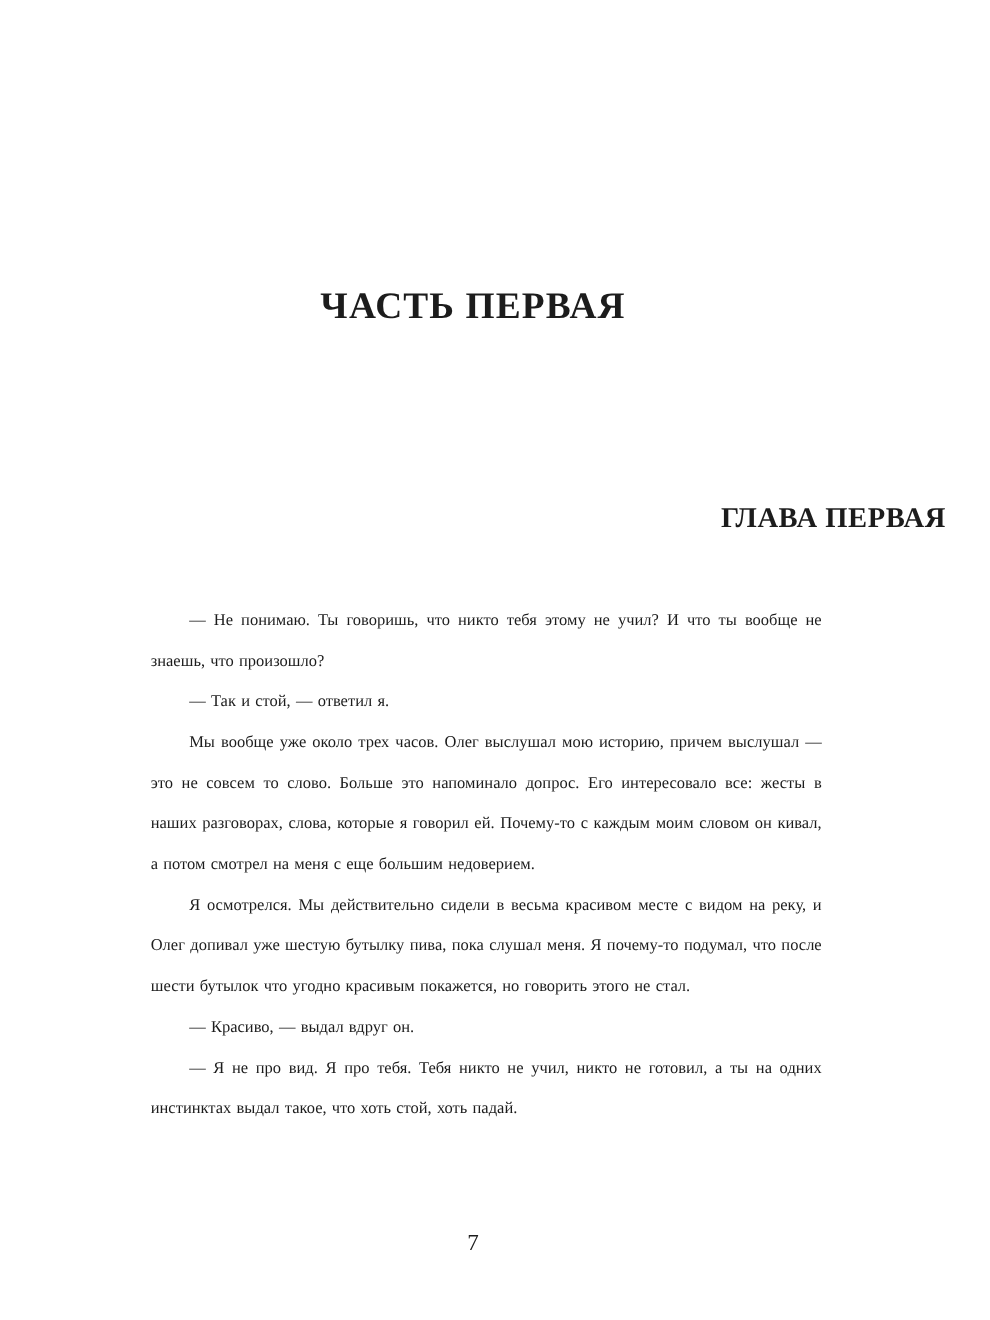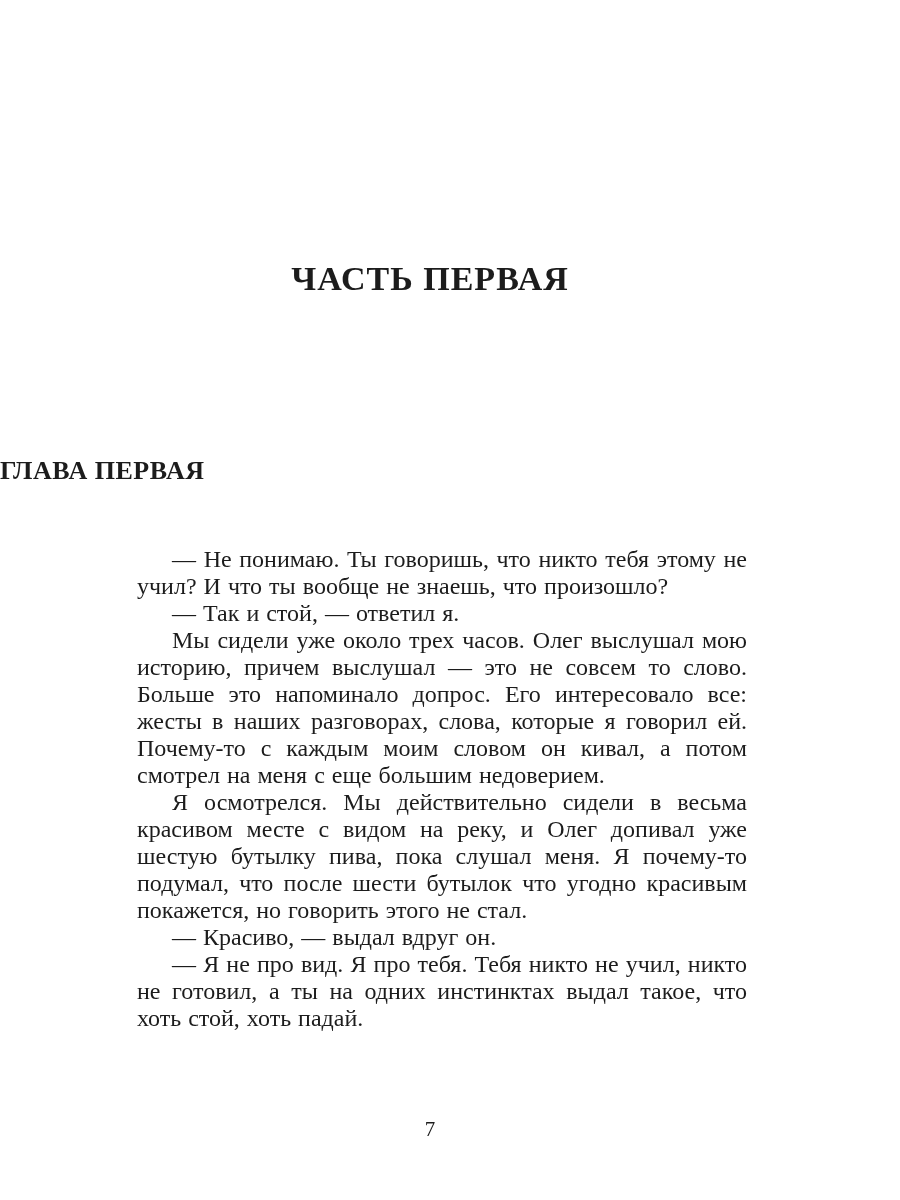--- a/index.html
+++ b/index.html
@@ -21,30 +21,30 @@
     margin: 0;
     padding-top: 260px;
     text-align: center;
     font-size: 34px;
     font-weight: bold;
     letter-spacing: 1px;
     color: #1c1c1c;
   }
   .chapter-title {
     margin: 158px 0 0 0;
-    text-align: left;
+    text-align: right;
     font-size: 26px;
     font-weight: bold;
     letter-spacing: 0.5px;
     color: #1c1c1c;
   }
   .body-text {
     margin: 60px 113px 0 137px;
-    font-size: 24px;
-    line-height: 27px;
+    font-size: 15px;
+    line-height: 37px;
     text-align: justify;
     hyphens: auto;
     -webkit-hyphens: auto;
     word-spacing: 1px;
   }
   .body-text p {
     margin: 0;
     text-indent: 35px;
   }
   .page-number {
@@ -61,20 +61,20 @@
 <body>
 
 <div class="book-page">
   <h1 class="part-title">ЧАСТЬ ПЕРВАЯ</h1>
 
   <h2 class="chapter-title">ГЛАВА ПЕРВАЯ</h2>
 
   <div class="body-text">
       <p>— Не понимаю. Ты говоришь, что никто тебя этому не учил? И что ты вообще не знаешь, что произошло?</p>
       <p>— Так и стой, — ответил я.</p>
-      <p>Мы сидели уже около трех часов. Олег выслушал мою историю, причем выслушал — это не совсем то слово. Больше это напоминало допрос. Его интересовало все: жесты в наших разговорах, слова, которые я говорил ей. Почему-то с каждым моим словом он кивал, а потом смотрел на меня с еще большим недоверием.</p>
+      <p>Мы вообще уже около трех часов. Олег выслушал мою историю, причем выслушал — это не совсем то слово. Больше это напоминало допрос. Его интересовало все: жесты в наших разговорах, слова, которые я говорил ей. Почему-то с каждым моим словом он кивал, а потом смотрел на меня с еще большим недоверием.</p>
       <p>Я осмотрелся. Мы действительно сидели в весьма красивом месте с видом на реку, и Олег допивал уже шестую бутылку пива, пока слушал меня. Я почему-то подумал, что после шести бутылок что угодно красивым покажется, но говорить этого не стал.</p>
       <p>— Красиво, — выдал вдруг он.</p>
       <p>— Я не про вид. Я про тебя. Тебя никто не учил, никто не готовил, а ты на одних инстинктах выдал такое, что хоть стой, хоть падай.</p>
     </div>
 
   <div class="page-number">7</div>
 </div>
 
 </body></html>

